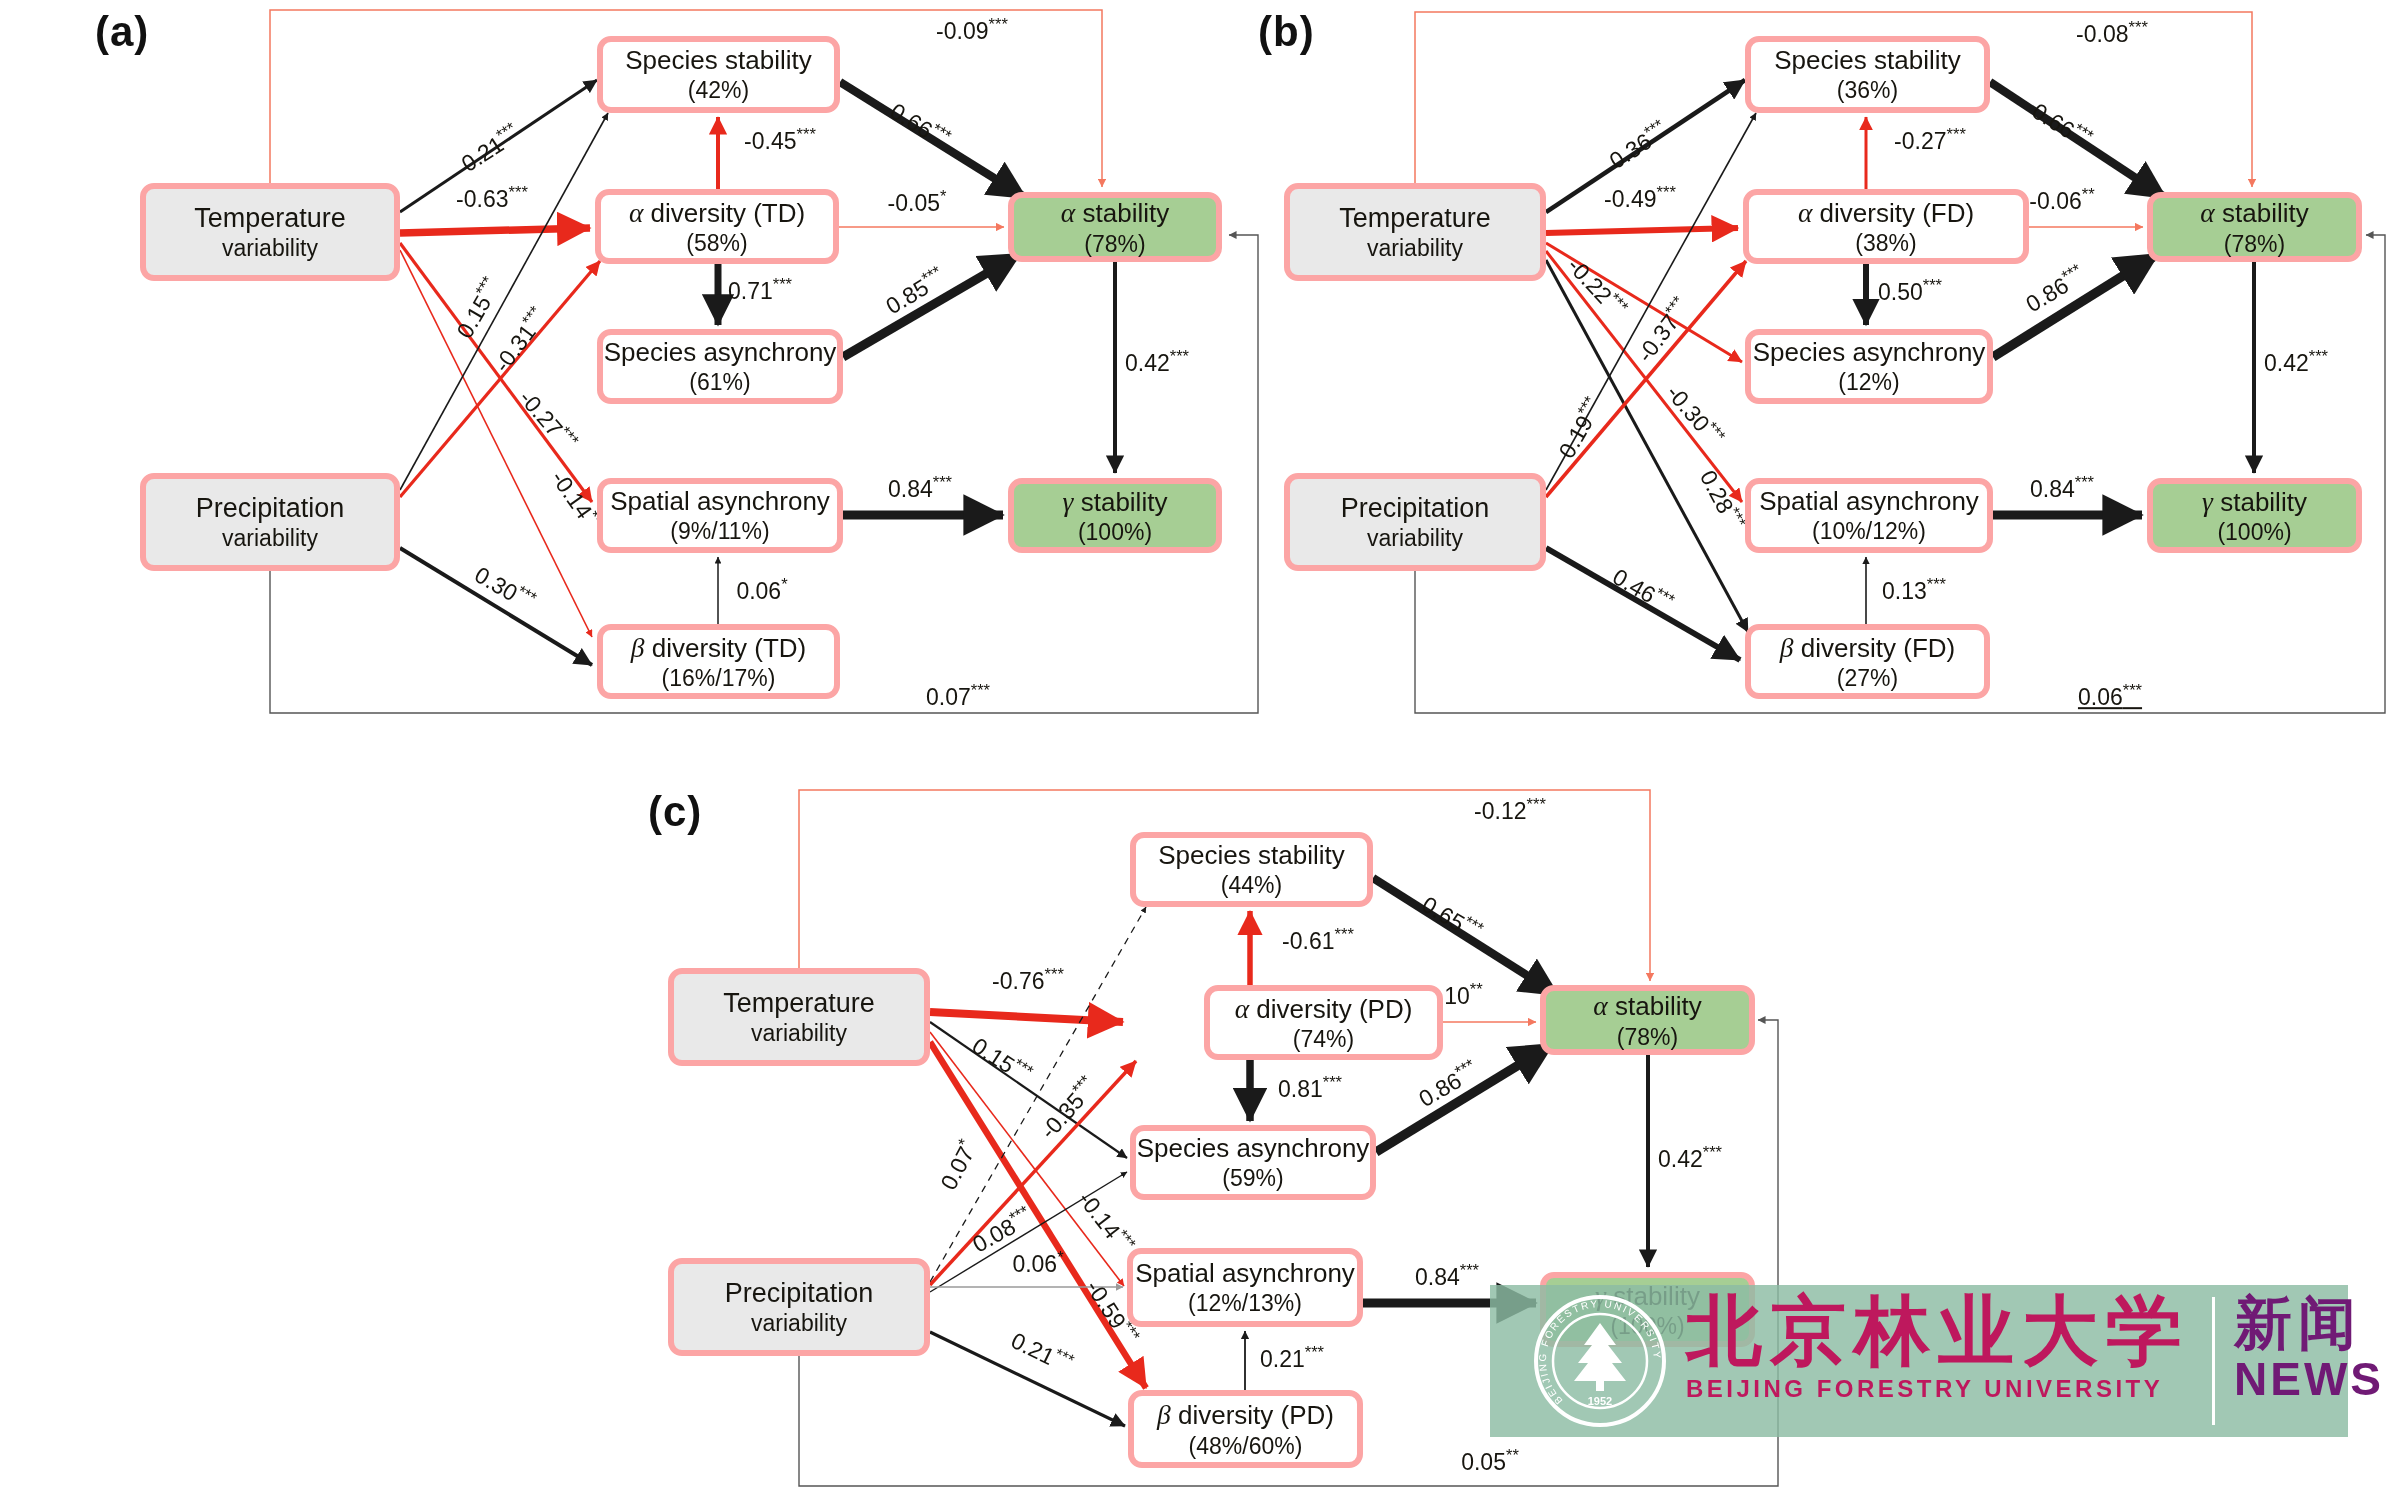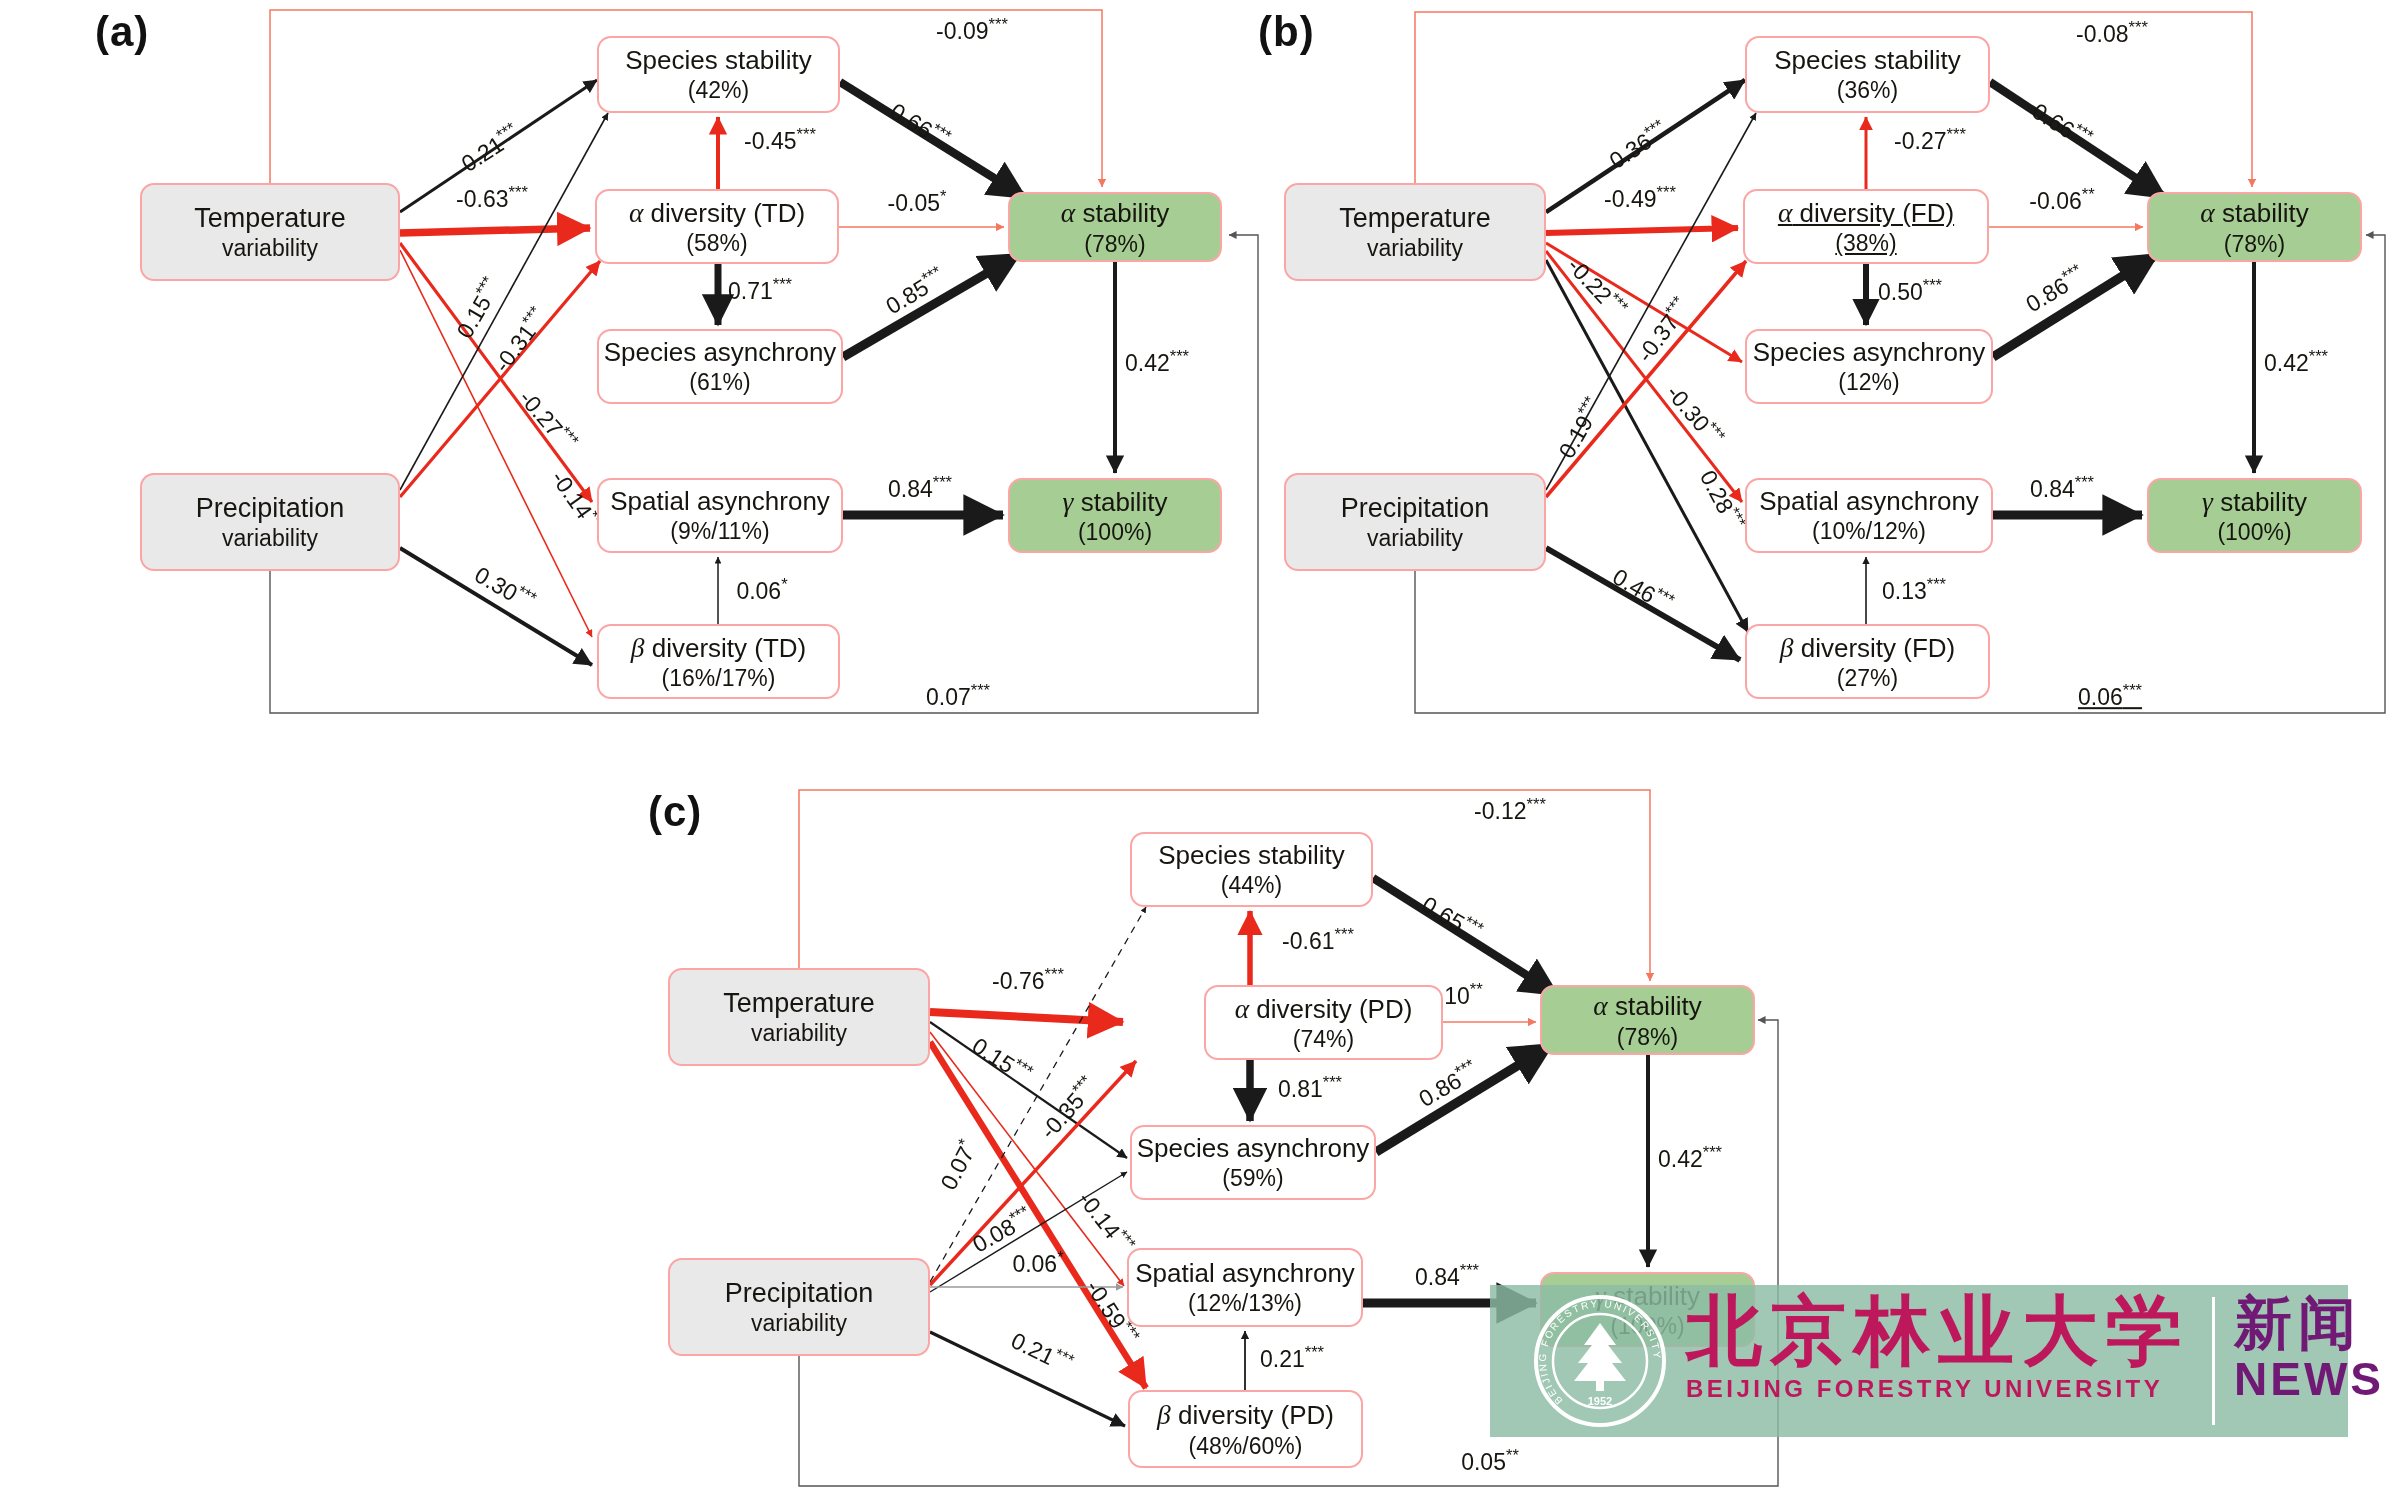--- a/index.html
+++ b/index.html
@@ -1,20 +1,20 @@
 <!DOCTYPE html>
 <html><head>
 <meta charset="utf-8">
 <style>
   html,body{margin:0;padding:0;background:#ffffff;}
   body{width:2400px;font-family:"Liberation Sans",sans-serif;}
   #stage{position:relative;width:2400px;height:1495px;background:#fff;overflow:hidden;}
   #edges{position:absolute;left:0;top:0;width:2400px;height:1495px;}
   .plabel{position:absolute;font-size:42px;font-weight:bold;color:#111;letter-spacing:1px;}
-  .node{position:absolute;box-sizing:border-box;border:2px solid #fca5a5;border-radius:14px;
+  .node{position:absolute;box-sizing:border-box;border:6px solid #fca5a5;border-radius:14px;
         display:flex;flex-direction:column;justify-content:center;align-items:center;
         text-align:center;line-height:1.22;color:#17150f;}
   .node.exo{background:#e9e9e9;font-size:27px;}
   .node.endo{background:#ffffff;font-size:26px;}
   .node.stab{background:#a6ce94;font-size:26px;}
   .node .l2{font-size:23px;}
   .gk{font-style:italic;font-family:"Liberation Serif",serif;font-size:1.06em;}
   .elabel{position:absolute;font-size:23px;color:#17150f;white-space:nowrap;}
   .elabel sup{font-size:0.72em;}
   
@@ -185,21 +185,21 @@
       <div class="l2">variability</div>
     </div>
     <div class="node exo" style="left: 1284px; top: 473px; width: 262px; height: 98px;">
       <div class="l1">Precipitation</div>
       <div class="l2">variability</div>
     </div>
     <div class="node endo" style="left: 1745px; top: 36px; width: 245px; height: 77px;">
       <div class="l1">Species stability</div>
       <div class="l2">(36%)</div>
     </div>
-    <div class="node endo" style="left: 1743px; top: 189px; width: 246px; height: 75px; text-decoration: underline;">
+    <div class="node endo" style="left: 1743px; top: 189px; width: 286px; height: 75px;">
       <div class="l1"><span class="gk">α</span> diversity (FD)</div>
       <div class="l2">(38%)</div>
     </div>
     <div class="node endo" style="left: 1745px; top: 329px; width: 248px; height: 75px;">
       <div class="l1">Species asynchrony</div>
       <div class="l2">(12%)</div>
     </div>
     <div class="node endo" style="left: 1745px; top: 478px; width: 248px; height: 75px;">
       <div class="l1">Spatial asynchrony</div>
       <div class="l2">(10%/12%)</div>

